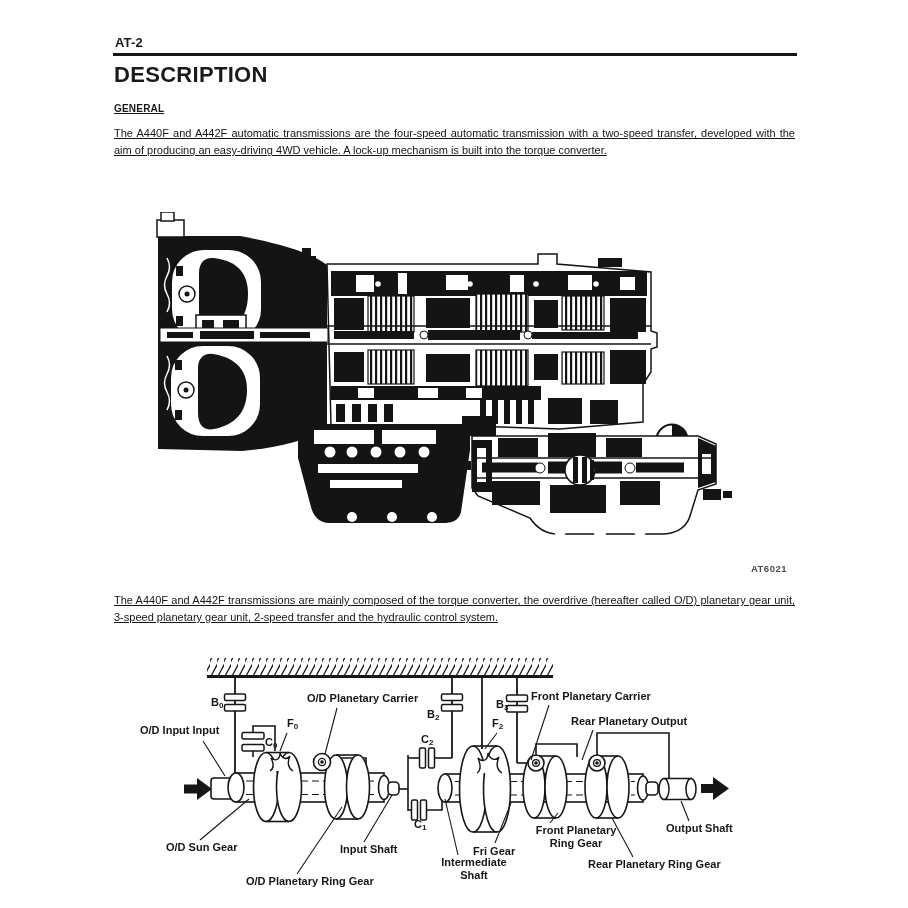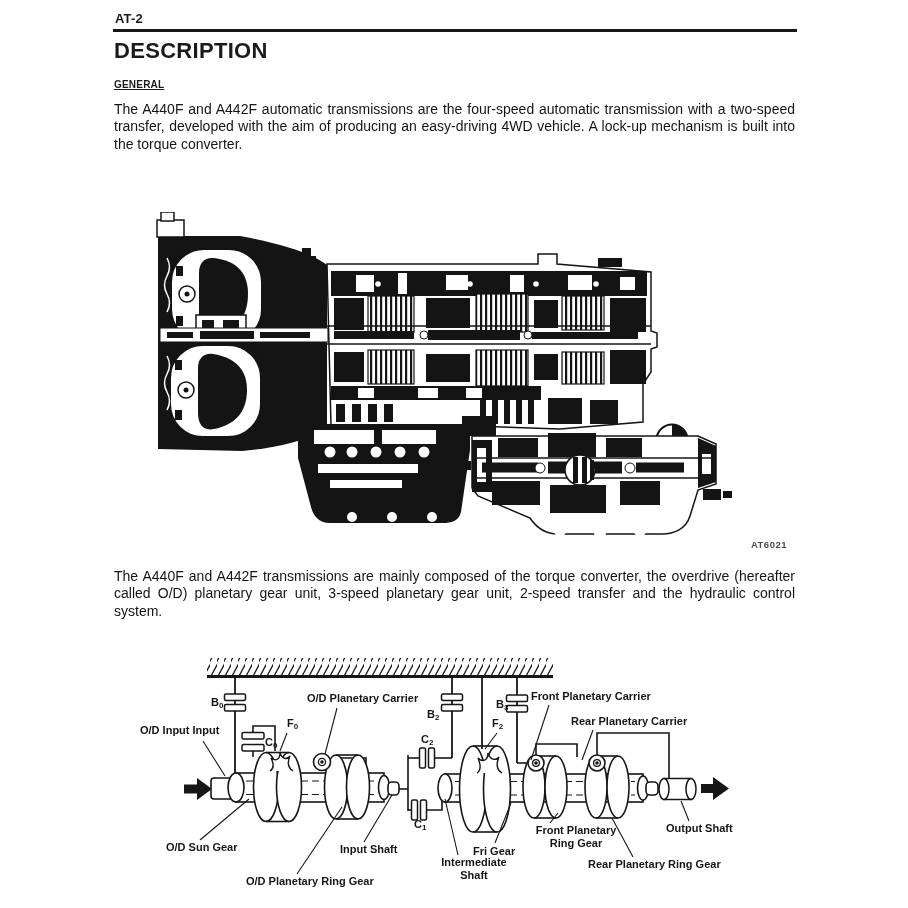--- a/index.html
+++ b/index.html
@@ -1,26 +1,26 @@
 <!DOCTYPE html>
 <html><head>
 <meta charset="utf-8">
 <style>
   html,body{margin:0;padding:0;background:#fff;}
   #page{position:relative;width:908px;height:908px;background:#ffffff;overflow:hidden;
         font-family:"Liberation Sans",sans-serif;color:#1a1a1a;}
-  .abs{position:absolute;}
+  .abs{position:absolute;margin-top:24px;}
   #hdr-code{left:115px;top:11px;font-size:13px;font-weight:bold;letter-spacing:.2px;}
   #hdr-center{left:0;top:11px;width:872px;text-align:center;font-size:13px;}
   #hdr-center .t{font-weight:bold;letter-spacing:.2px;}
   #hdr-center .s{font-weight:normal;font-size:12.5px;}
   #hdr-rule{left:113px;top:29px;width:684px;height:3px;background:#161616;}
   #doc-title{left:114px;top:38px;font-size:22px;font-weight:bold;letter-spacing:.3px;}
   #gen-head{left:114px;top:79px;font-size:10px;font-weight:bold;letter-spacing:.2px;text-decoration:underline;}
-  .para{width:681px;font-size:14px;line-height:17.4px;text-align:justify;color:#151515;}
+  .para{width:681px;font-size:11px;line-height:17.4px;text-align:justify;color:#151515;text-decoration:underline;}
   #para1{left:114px;top:101px;}
   #para2{left:114px;top:568px;}
   #fig-code{left:690px;top:539px;width:97px;text-align:right;font-size:9.5px;font-weight:bold;
             color:#4c4c4c;letter-spacing:.5px;}
   .lbl{position:absolute;font-size:11px;font-weight:bold;line-height:13px;white-space:nowrap;color:#161616;}
   .lbl.wrap{white-space:normal;text-align:center;}
   .lbl sub{font-size:8px;vertical-align:-2px;}
   svg{position:absolute;}
 </style>
 </head>
@@ -313,21 +313,21 @@
   <span class="lbl" style="left:140px;top:724px">O/D Input Input</span>
   <span class="lbl" style="left:211px;top:696px"><span>B</span><sub>0</sub></span>
   <span class="lbl" style="left:265px;top:736px"><span>C</span><sub>0</sub></span>
   <span class="lbl" style="left:287px;top:717px"><span>F</span><sub>0</sub></span>
   <span class="lbl" style="left:307px;top:692px">O/D Planetary Carrier</span>
   <span class="lbl" style="left:427px;top:708px"><span>B</span><sub>2</sub></span>
   <span class="lbl" style="left:421px;top:733px"><span>C</span><sub>2</sub></span>
   <span class="lbl" style="left:496px;top:698px"><span>B</span><sub>3</sub></span>
   <span class="lbl" style="left:492px;top:717px"><span>F</span><sub>2</sub></span>
   <span class="lbl" style="left:531px;top:690px">Front Planetary Carrier</span>
-  <span class="lbl" style="left:571px;top:715px">Rear Planetary Carrier</span>
+  <span class="lbl" style="left:571px;top:715px">Rear Planetary Output</span>
   <span class="lbl" style="left:166px;top:841px">O/D Sun Gear</span>
   <span class="lbl" style="left:340px;top:843px">Input Shaft</span>
   <span class="lbl" style="left:414px;top:818px"><span>C</span><sub>1</sub></span>
   <span class="lbl" style="left:246px;top:875px">O/D Planetary Ring Gear</span>
   <span class="lbl wrap" style="left:432px;top:856px;width:84px">Intermediate Shaft</span>
   <span class="lbl" style="left:473px;top:845px">Fri Gear</span>
   <span class="lbl wrap" style="left:528px;top:824px;width:96px">Front Planetary Ring Gear</span>
   <span class="lbl" style="left:588px;top:858px">Rear Planetary Ring Gear</span>
   <span class="lbl" style="left:666px;top:822px">Output Shaft</span>
 

